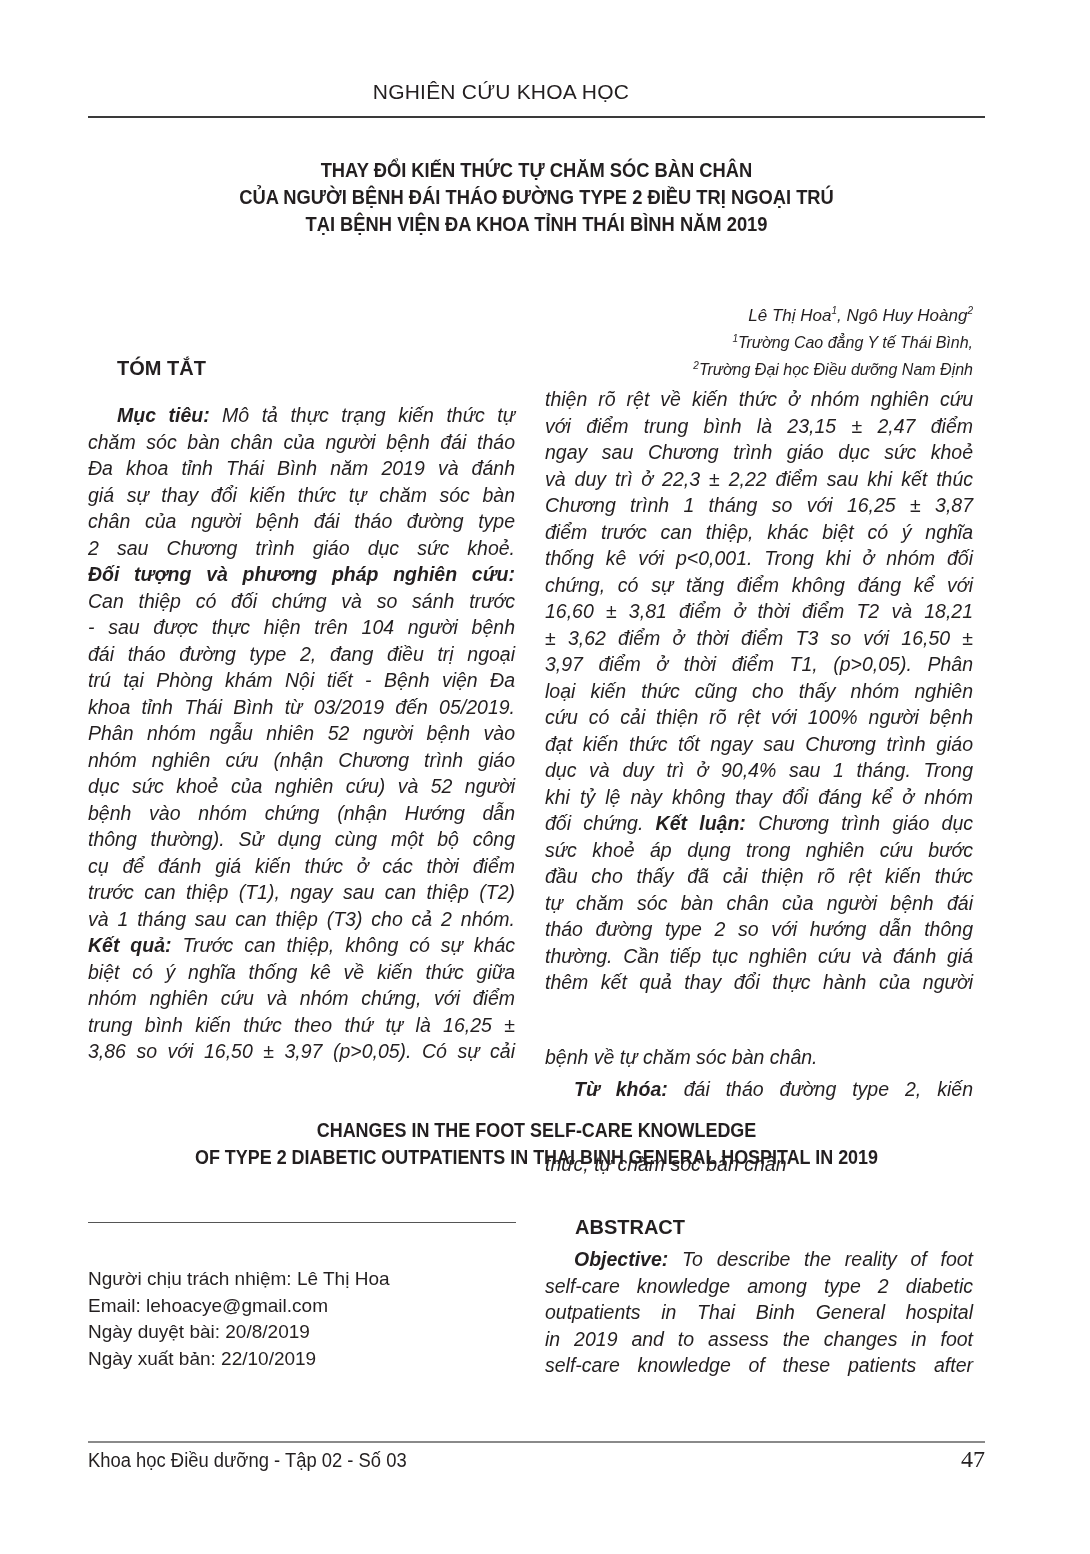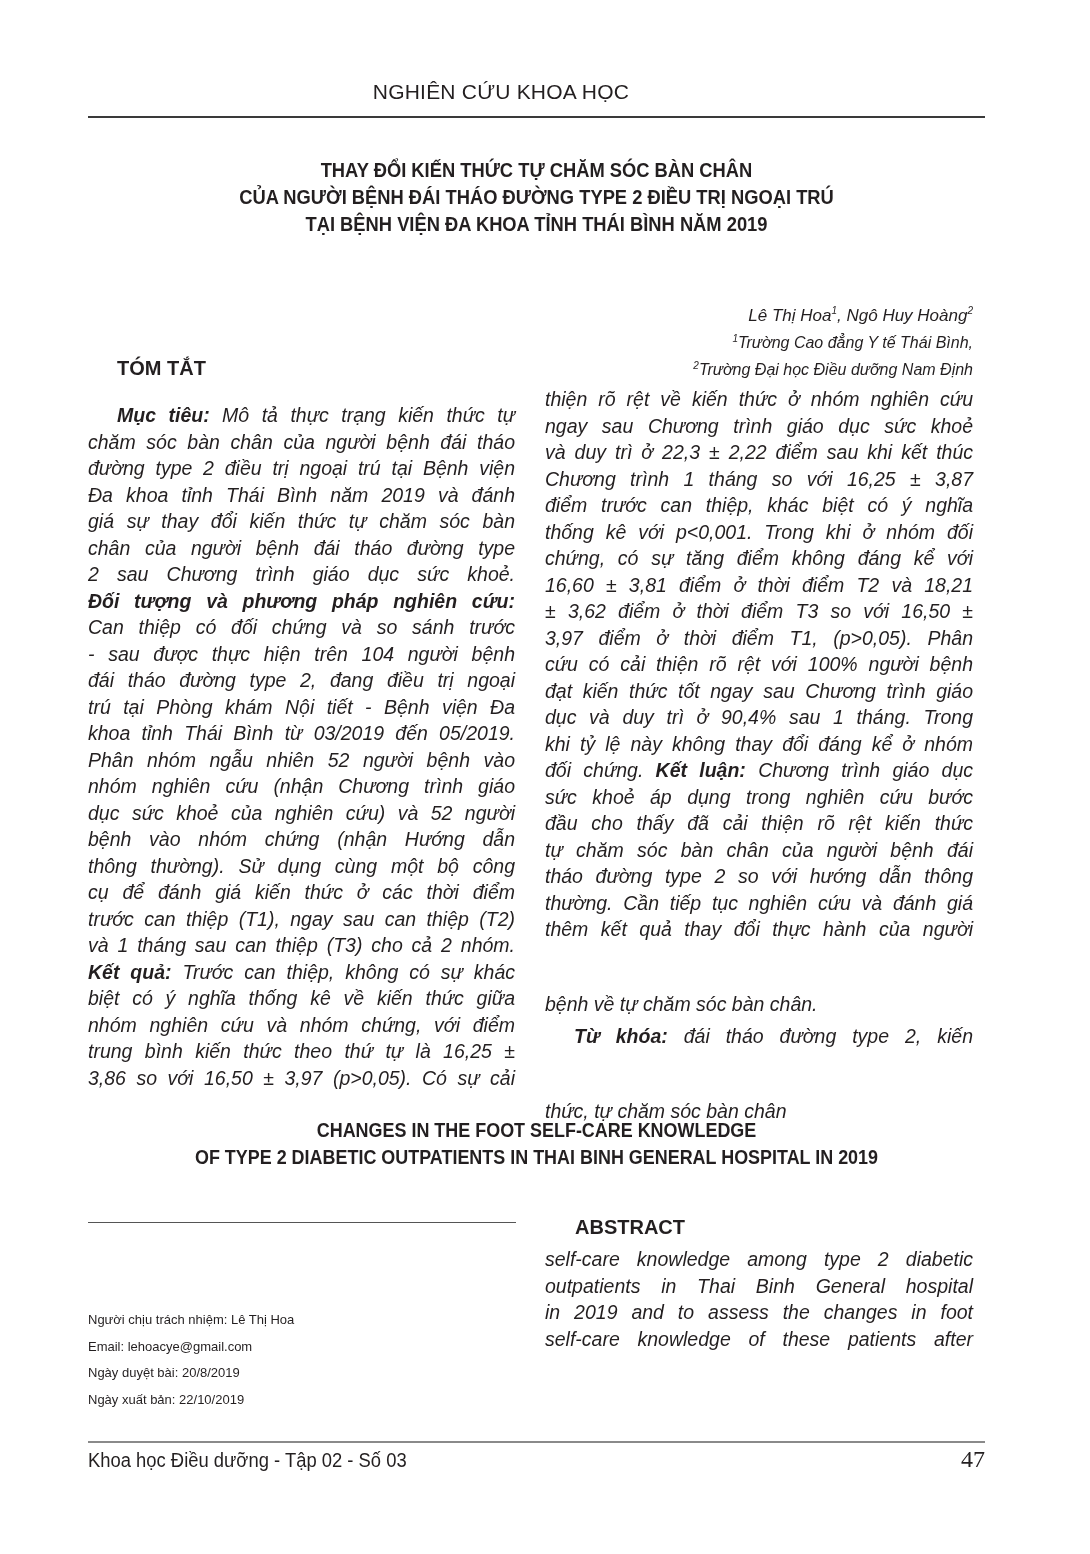--- a/index.html
+++ b/index.html
@@ -13,21 +13,21 @@
   sup { font-size: 10px; vertical-align: super; line-height: 0; }
   .section-h { font-weight: bold; font-size: 20px; }
   .col { font-size: 19.5px; line-height: 26.5px; font-style: italic; text-align: justify; }
   .col .line { display: block; white-space: nowrap; text-align-last: justify; text-align: justify; }
   .col .line.last { text-align-last: left; margin-top: 48px; }
   .b { font-weight: bold; }
   .left-col { left: 88px; top: 386px; width: 427px; margin-top: 16px; }
   .right-col { left: 545px; top: 386px; width: 428px; }
   .en-title { left: 88px; width: 897px; top: 1117px; text-align: center; font-weight: bold; font-size: 19.5px; line-height: 27px; transform: scaleX(0.92); transform-origin: center top; }
   .fn-rule { left: 88px; width: 428px; top: 1222px; height: 1px; background: #555; }
-  .meta { left: 88px; top: 1266px; font-size: 13px; line-height: 26.5px; margin-top: 41px; }
+  .meta { left: 88px; top: 1266px; font-size: 19px; line-height: 26.5px; }
   .abstract-h { left: 575px; top: 1216px; }
   .en-col { left: 545px; top: 1246px; width: 428px; }
   .foot-rule { left: 88px; width: 897px; top: 1441px; height: 2px; background: #8a8a8a; }
   .foot-left { left: 88px; top: 1449px; font-size: 20px; transform: scaleX(0.92); transform-origin: left top; }
   .foot-right { right: 105px; top: 1446px; font-size: 24px; font-family: "Liberation Serif", serif; }
   .indent { padding-left: 29px; }
 </style>
 </head>
 <body>
 
@@ -46,21 +46,20 @@
   </div>
   <div><sup>1</sup><span>Trường Cao đẳng Y tế Thái Bình,</span></div>
   <div><sup>2</sup><span>Trường Đại học Điều dưỡng Nam Định</span></div>
 </div>
 
 <div class="abs section-h" style="left:117px; top:357px;">TÓM TẮT</div>
 
 <div class="abs col left-col" id="left-col">
     <span class="line indent"><span class="b">Mục tiêu:</span><span> Mô tả thực trạng kiến thức tự</span></span>
     <span class="line"><span>chăm sóc bàn chân của người bệnh đái tháo</span></span>
-    <span class="line"><span>đường type 2 điều trị ngoại trú tại Bệnh viện</span></span>
     <span class="line"><span>Đa khoa tỉnh Thái Bình năm 2019 và đánh</span></span>
     <span class="line"><span>giá sự thay đổi kiến thức tự chăm sóc bàn</span></span>
     <span class="line"><span>chân của người bệnh đái tháo đường type</span></span>
     <span class="line"><span>2  sau Chương trình giáo dục sức khoẻ.</span></span>
     <span class="line"><span class="b">Đối tượng và phương pháp nghiên cứu:</span></span>
     <span class="line"><span>Can thiệp có đối chứng và so sánh trước</span></span>
     <span class="line"><span>- sau được thực hiện trên 104 người bệnh</span></span>
     <span class="line"><span>đái tháo đường type 2, đang điều trị ngoại</span></span>
     <span class="line"><span>trú tại Phòng khám Nội tiết - Bệnh viện Đa</span></span>
     <span class="line"><span>khoa tỉnh Thái Bình từ 03/2019 đến 05/2019.</span></span>
@@ -73,29 +72,31 @@
     <span class="line"><span>trước can thiệp (T1), ngay sau can thiệp (T2)</span></span>
     <span class="line"><span>và 1 tháng sau can thiệp (T3) cho cả 2 nhóm.</span></span>
     <span class="line"><span class="b">Kết quả:</span><span> Trước can thiệp, không có sự khác</span></span>
     <span class="line"><span>biệt có ý nghĩa thống kê về kiến thức giữa</span></span>
     <span class="line"><span>nhóm nghiên cứu và nhóm chứng, với điểm</span></span>
     <span class="line"><span>trung bình kiến thức theo thứ tự là 16,25 ±</span></span>
     <span class="line"><span>3,86 so với 16,50 ± 3,97 (p&gt;0,05). Có sự cải</span></span>
   </div>
 <div class="abs col right-col" id="right-col">
     <span class="line"><span>thiện rõ rệt về kiến thức ở nhóm nghiên cứu</span></span>
+    <span class="line"><span>với điểm trung bình là 23,15 ± 2,47 điểm</span></span>
     <span class="line"><span>ngay sau Chương trình giáo dục sức khoẻ</span></span>
     <span class="line"><span>và duy trì ở 22,3 ± 2,22 điểm sau khi kết thúc</span></span>
     <span class="line"><span>Chương trình 1 tháng so với 16,25 ± 3,87</span></span>
     <span class="line"><span>điểm trước can thiệp, khác biệt có ý nghĩa</span></span>
     <span class="line"><span>thống kê với p&lt;0,001. Trong khi ở nhóm đối</span></span>
     <span class="line"><span>chứng, có sự tăng điểm không đáng kể với</span></span>
     <span class="line"><span>16,60 ± 3,81 điểm ở thời điểm T2 và 18,21</span></span>
     <span class="line"><span>± 3,62 điểm ở thời điểm T3 so với 16,50 ±</span></span>
     <span class="line"><span>3,97 điểm ở thời điểm T1, (p&gt;0,05). Phân</span></span>
+    <span class="line"><span>loại kiến thức cũng cho thấy nhóm nghiên</span></span>
     <span class="line"><span>cứu có cải thiện rõ rệt với 100% người bệnh</span></span>
     <span class="line"><span>đạt kiến thức tốt ngay sau Chương trình giáo</span></span>
     <span class="line"><span>dục và duy trì ở 90,4% sau 1 tháng. Trong</span></span>
     <span class="line"><span>khi tỷ lệ này không thay đổi đáng kể ở nhóm</span></span>
     <span class="line"><span>đối chứng. </span><span class="b">Kết luận:</span><span> Chương trình giáo dục</span></span>
     <span class="line"><span>sức khoẻ áp dụng trong nghiên cứu bước</span></span>
     <span class="line"><span>đầu cho thấy đã cải thiện rõ rệt kiến thức</span></span>
     <span class="line"><span>tự chăm sóc bàn chân của người bệnh đái</span></span>
     <span class="line"><span>tháo đường type 2 so với hướng dẫn thông</span></span>
     <span class="line"><span>thường. Cần tiếp tục nghiên cứu và đánh giá</span></span>
@@ -116,20 +117,21 @@
 <div class="abs fn-rule"></div>
 <div class="abs meta">
   <div>Người chịu trách nhiệm: Lê Thị Hoa</div>
   <div>Email: lehoacye@gmail.com</div>
   <div>Ngày duyệt bài: 20/8/2019</div>
   <div>Ngày xuất bản: 22/10/2019</div>
 </div>
 
 <div class="abs section-h abstract-h">ABSTRACT</div>
 <div class="abs col en-col" id="en-col">
+    <span class="line indent"><span class="b">Objective:</span><span> To describe the reality of foot</span></span>
     <span class="line"><span>self-care knowledge among type 2 diabetic</span></span>
     <span class="line"><span>outpatients in Thai Binh General hospital</span></span>
     <span class="line"><span>in 2019 and to assess the changes in foot</span></span>
     <span class="line"><span>self-care knowledge of these patients after</span></span>
   </div>
 
 <div class="abs foot-rule"></div>
 <div class="abs foot-left">Khoa học Điều dưỡng - Tập 02 - Số 03</div>
 <div class="abs foot-right">47</div>
 

